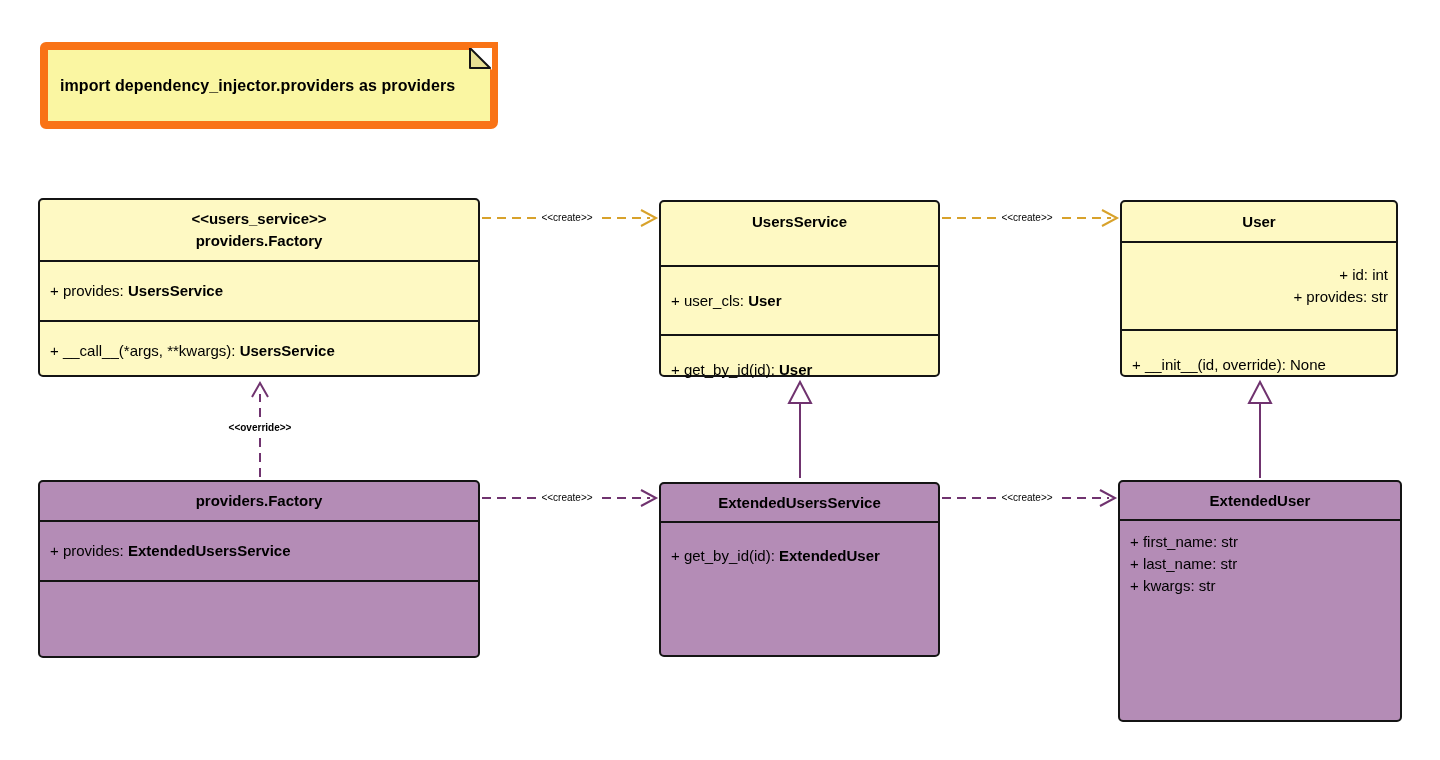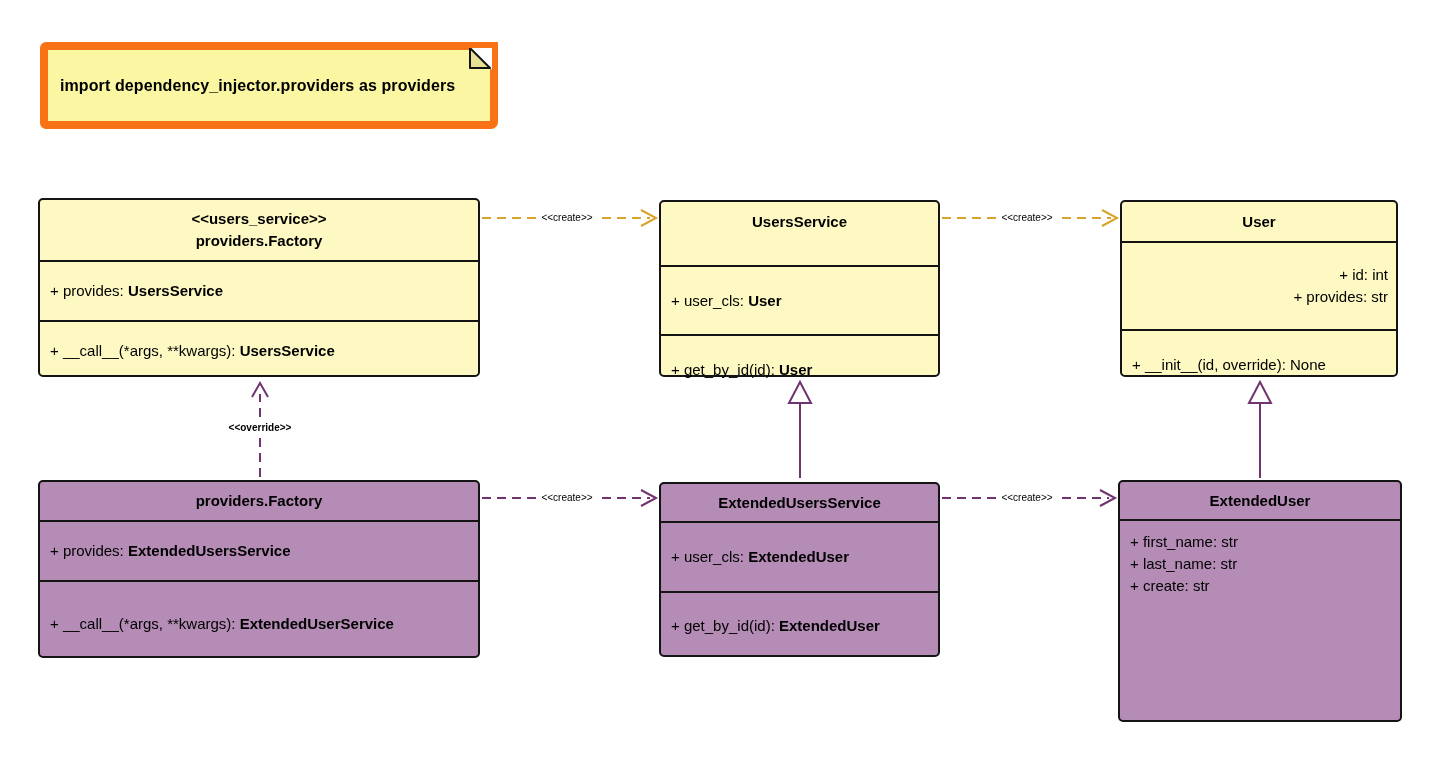--- a/index.html
+++ b/index.html
@@ -92,44 +92,40 @@
 </div>
 
 <div class="uml-class purple" style="left:38px;top:480px;width:442px;height:178px;">
   <div class="sec title" style="height:38px;">
     <div>providers.Factory</div>
   </div>
   <div class="sec members" style="height:60px;">
     <div class="member"><span>+ provides: </span><span class="t">ExtendedUsersService</span></div>
   </div>
   <div class="sec members" style="height:86px;">
-    <div class="member"><span>+ __call__(*args, **kwargs): </span><span class="t">ExtendedUserService</span></div>
   </div>
 </div>
 
 <div class="uml-class purple" style="left:659px;top:482px;width:281px;height:175px;">
   <div class="sec title" style="height:37px;">
     <div>ExtendedUsersService</div>
-  </div>
-  <div class="sec members" style="height:70px;">
-    <div class="member"><span>+ user_cls: </span><span class="t">ExtendedUser</span></div>
   </div>
   <div class="sec members" style="height:68px;">
     <div class="member"><span>+ get_by_id(id): </span><span class="t">ExtendedUser</span></div>
   </div>
 </div>
 
 <div class="uml-class purple" style="left:1118px;top:480px;width:284px;height:242px;">
   <div class="sec title" style="height:37px;">
     <div>ExtendedUser</div>
   </div>
   <div class="sec members" style="height:88px;">
     <div class="member"><span>+ first_name: str</span></div>
     <div class="member"><span>+ last_name: str</span></div>
-    <div class="member"><span>+ create: str</span></div>
+    <div class="member"><span>+ kwargs: str</span></div>
   </div>
 </div>
 
 <svg id="edges" width="1440" height="760" viewBox="0 0 1440 760">
 
   <g stroke="#d8a22b" stroke-width="2" fill="none">
     <line x1="482" y1="218" x2="650" y2="218" stroke-dasharray="9,6"></line>
     <path d="M641,210 L656,218 L641,226"></path>
   </g>
 

